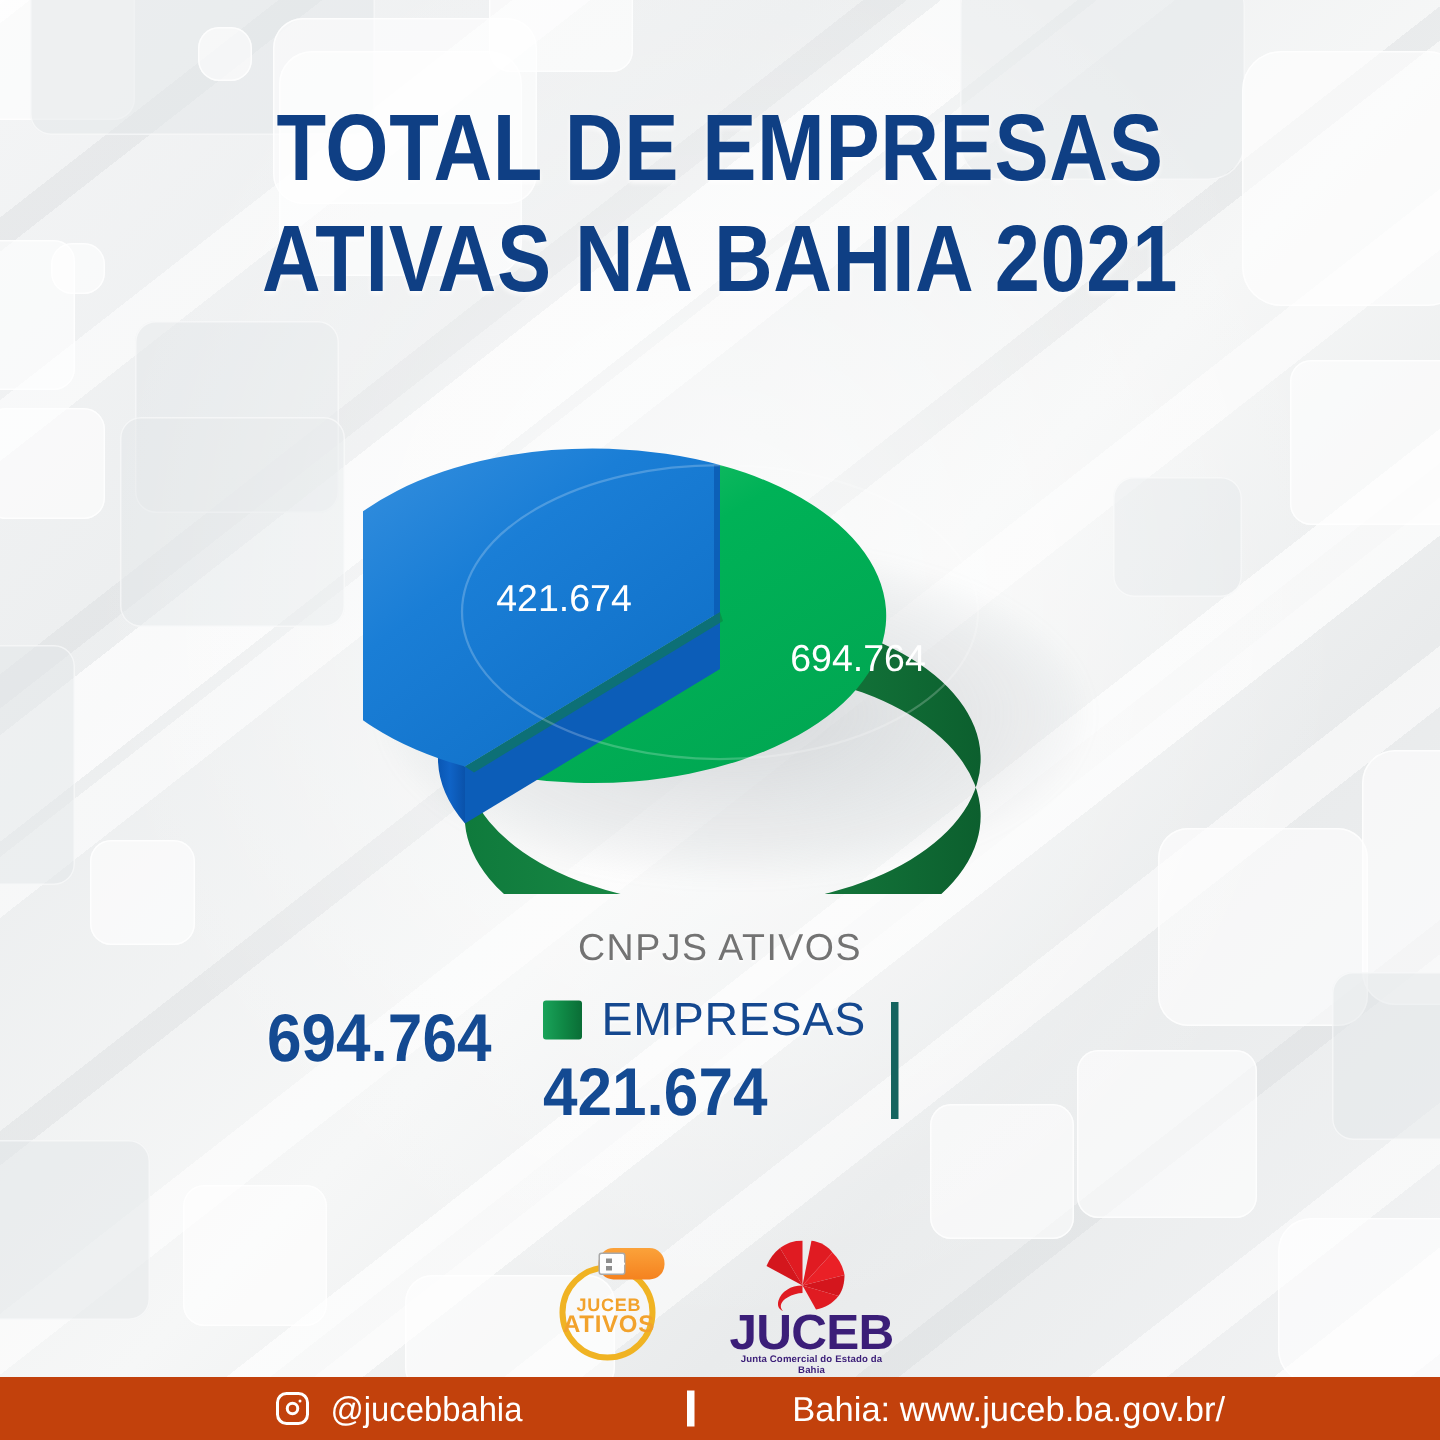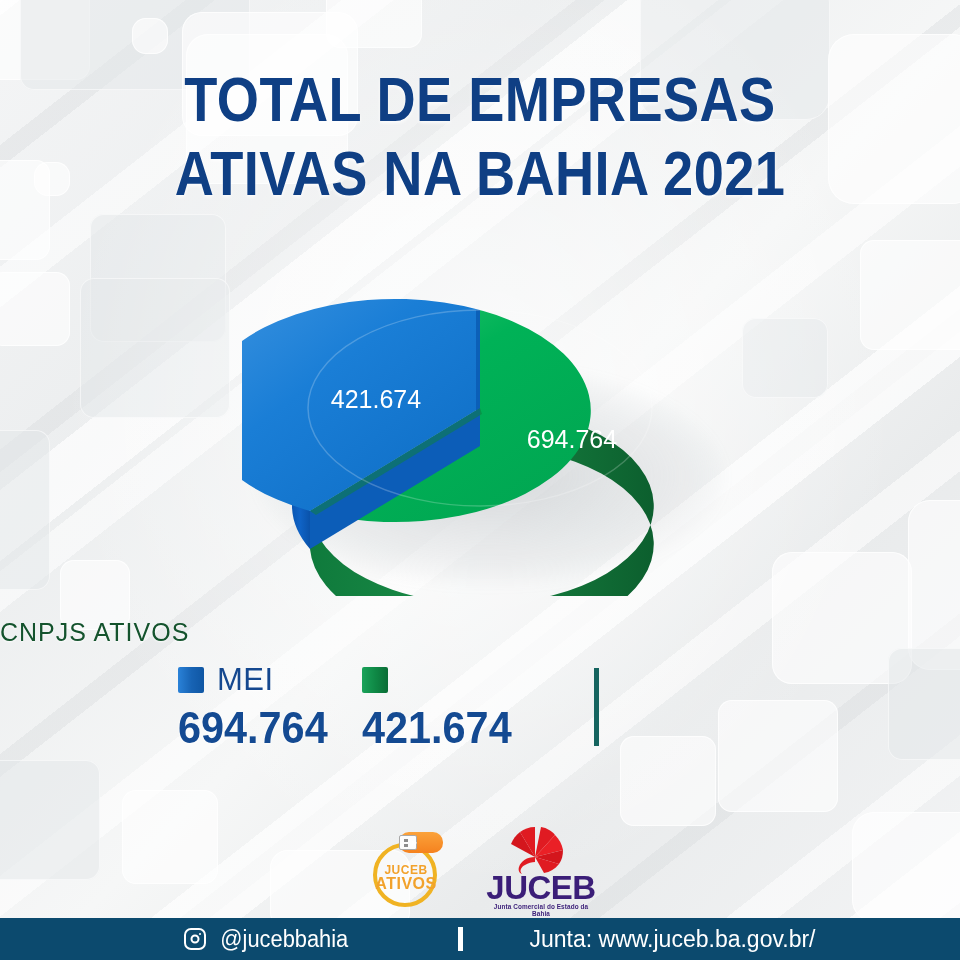--- a/index.html
+++ b/index.html
@@ -114,22 +114,22 @@
     position: absolute;
     left: 0;
     top: 0;
   }
 
   
   .legend-head {
     position: absolute;
     left: 0; right: 0;
     top: 618px;
-    text-align: left;
-    color: #14532d;
+    text-align: center;
+    color: #737373;
     font-size: 25px;
     letter-spacing: 1px;
     text-shadow: 0 1px 2px rgba(255,255,255,0.85);
   }
   .legend-row {
     position: absolute;
     left: 150px;
     top: 662px;
     width: 680px;
     height: 100px;
@@ -298,21 +298,21 @@
     font-size: 6.4px;
     letter-spacing: 0.1px;
     font-weight: bold;
   }
 
   
   .footer {
     position: absolute;
     left: 0; right: 0; bottom: 0;
     height: 42px;
-    background: #0c4a6e;
+    background: #c2410c;
     display: flex;
     align-items: center;
     justify-content: center;
     gap: 0px;
     margin-top: 32px;
   }
   .ft-left {
     display: flex;
     align-items: center;
     gap: 11px;
@@ -455,30 +455,27 @@
       <text x="134" y="105" fill="#ffffff" font-family="Liberation Sans, sans-serif" font-size="25" text-anchor="middle" dominant-baseline="middle">421.674</text>
       <text x="330" y="145" fill="#ffffff" font-family="Liberation Sans, sans-serif" font-size="25" text-anchor="middle" dominant-baseline="middle">694.764</text>
     </svg>
   </div>
 
   <div class="legend-head">CNPJS ATIVOS</div>
 
   <div class="legend-row">
 
     <div class="lg-item mei">
-      <div class="lg-top">
-        <span class="swatch blue"></span>
-        <span class="lg-label">MEI</span>
-      </div>
       <div class="lg-value">694.764</div>
     </div>
 
     <div class="lg-item emp">
       <div class="lg-top">
         <span class="swatch green"></span>
+        <span class="lg-label">EMPRESAS</span>
       </div>
       <div class="lg-value">421.674</div>
     </div>
 
     <div class="lg-divider"></div>
 
   </div>
 
   <div class="logos">
 
@@ -513,17 +510,17 @@
     </div>
   </div>
 
   <div class="footer">
     <div class="ft-left">
       <span class="ig"></span>
       <span class="ft-text">@jucebbahia</span>
     </div>
     <span class="ft-bar"></span>
     <div class="ft-right">
-      <span class="ft-text">Junta: www.juceb.ba.gov.br/</span>
+      <span class="ft-text">Bahia: www.juceb.ba.gov.br/</span>
     </div>
   </div>
 
 </div>
 
 </body></html>

